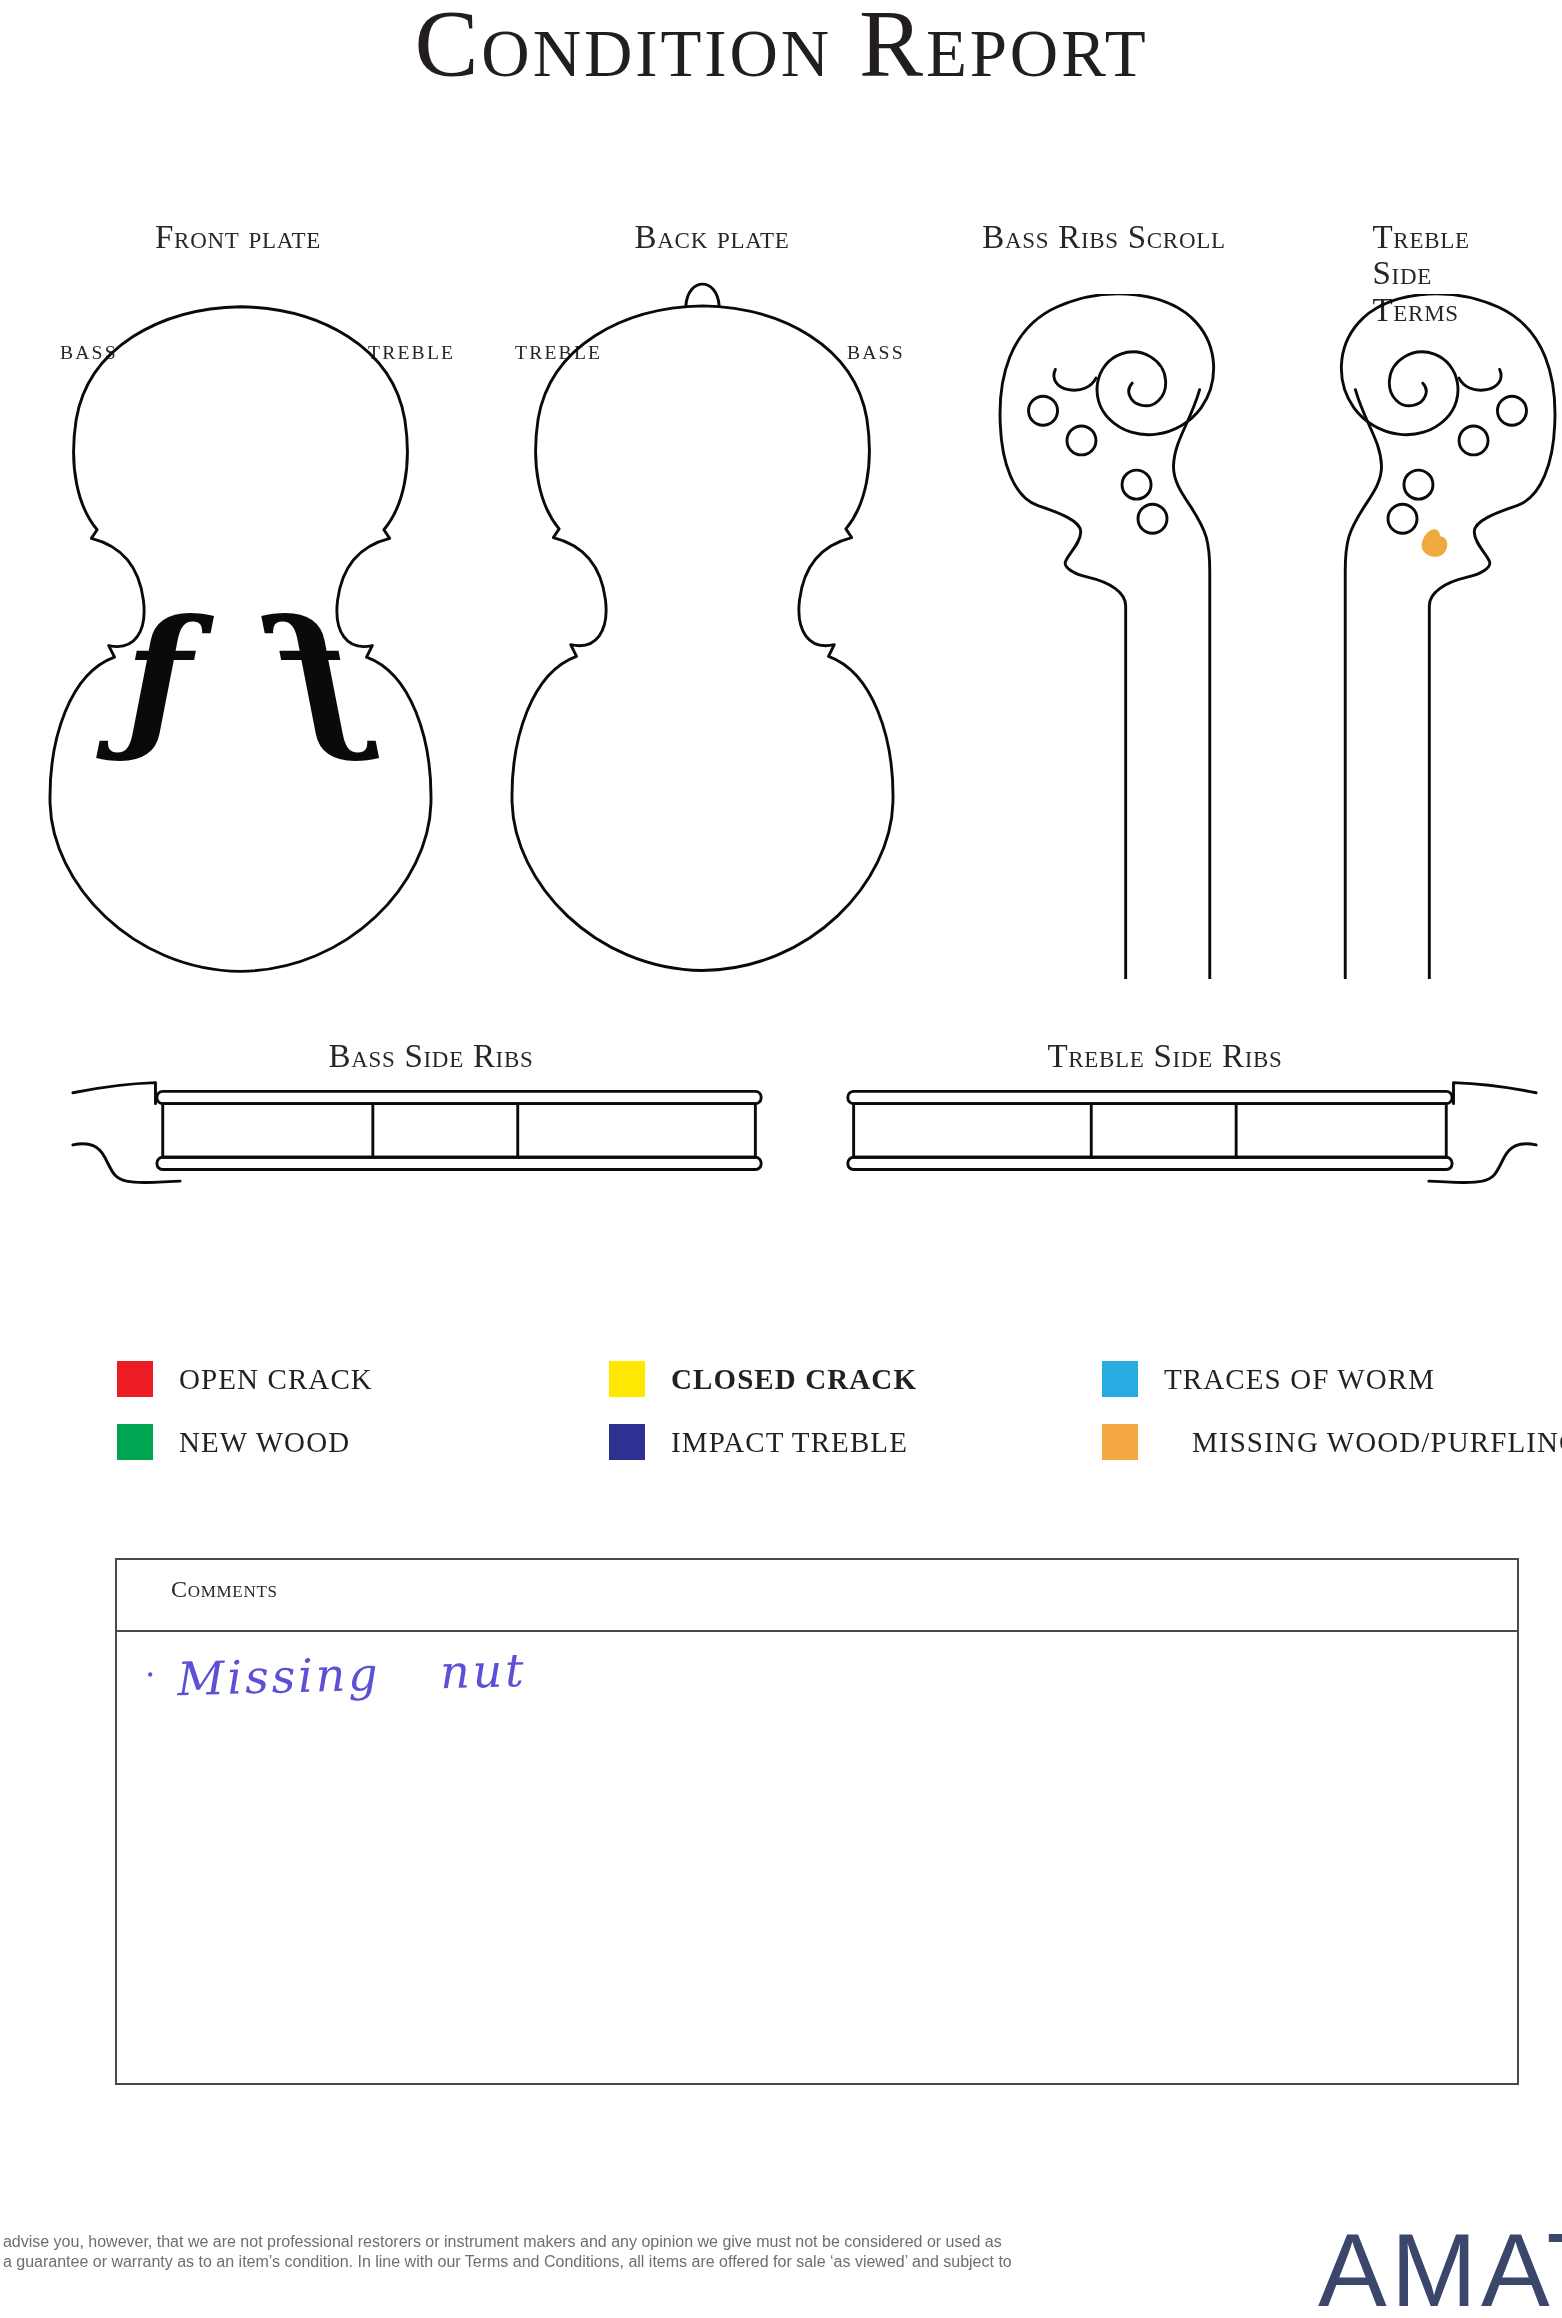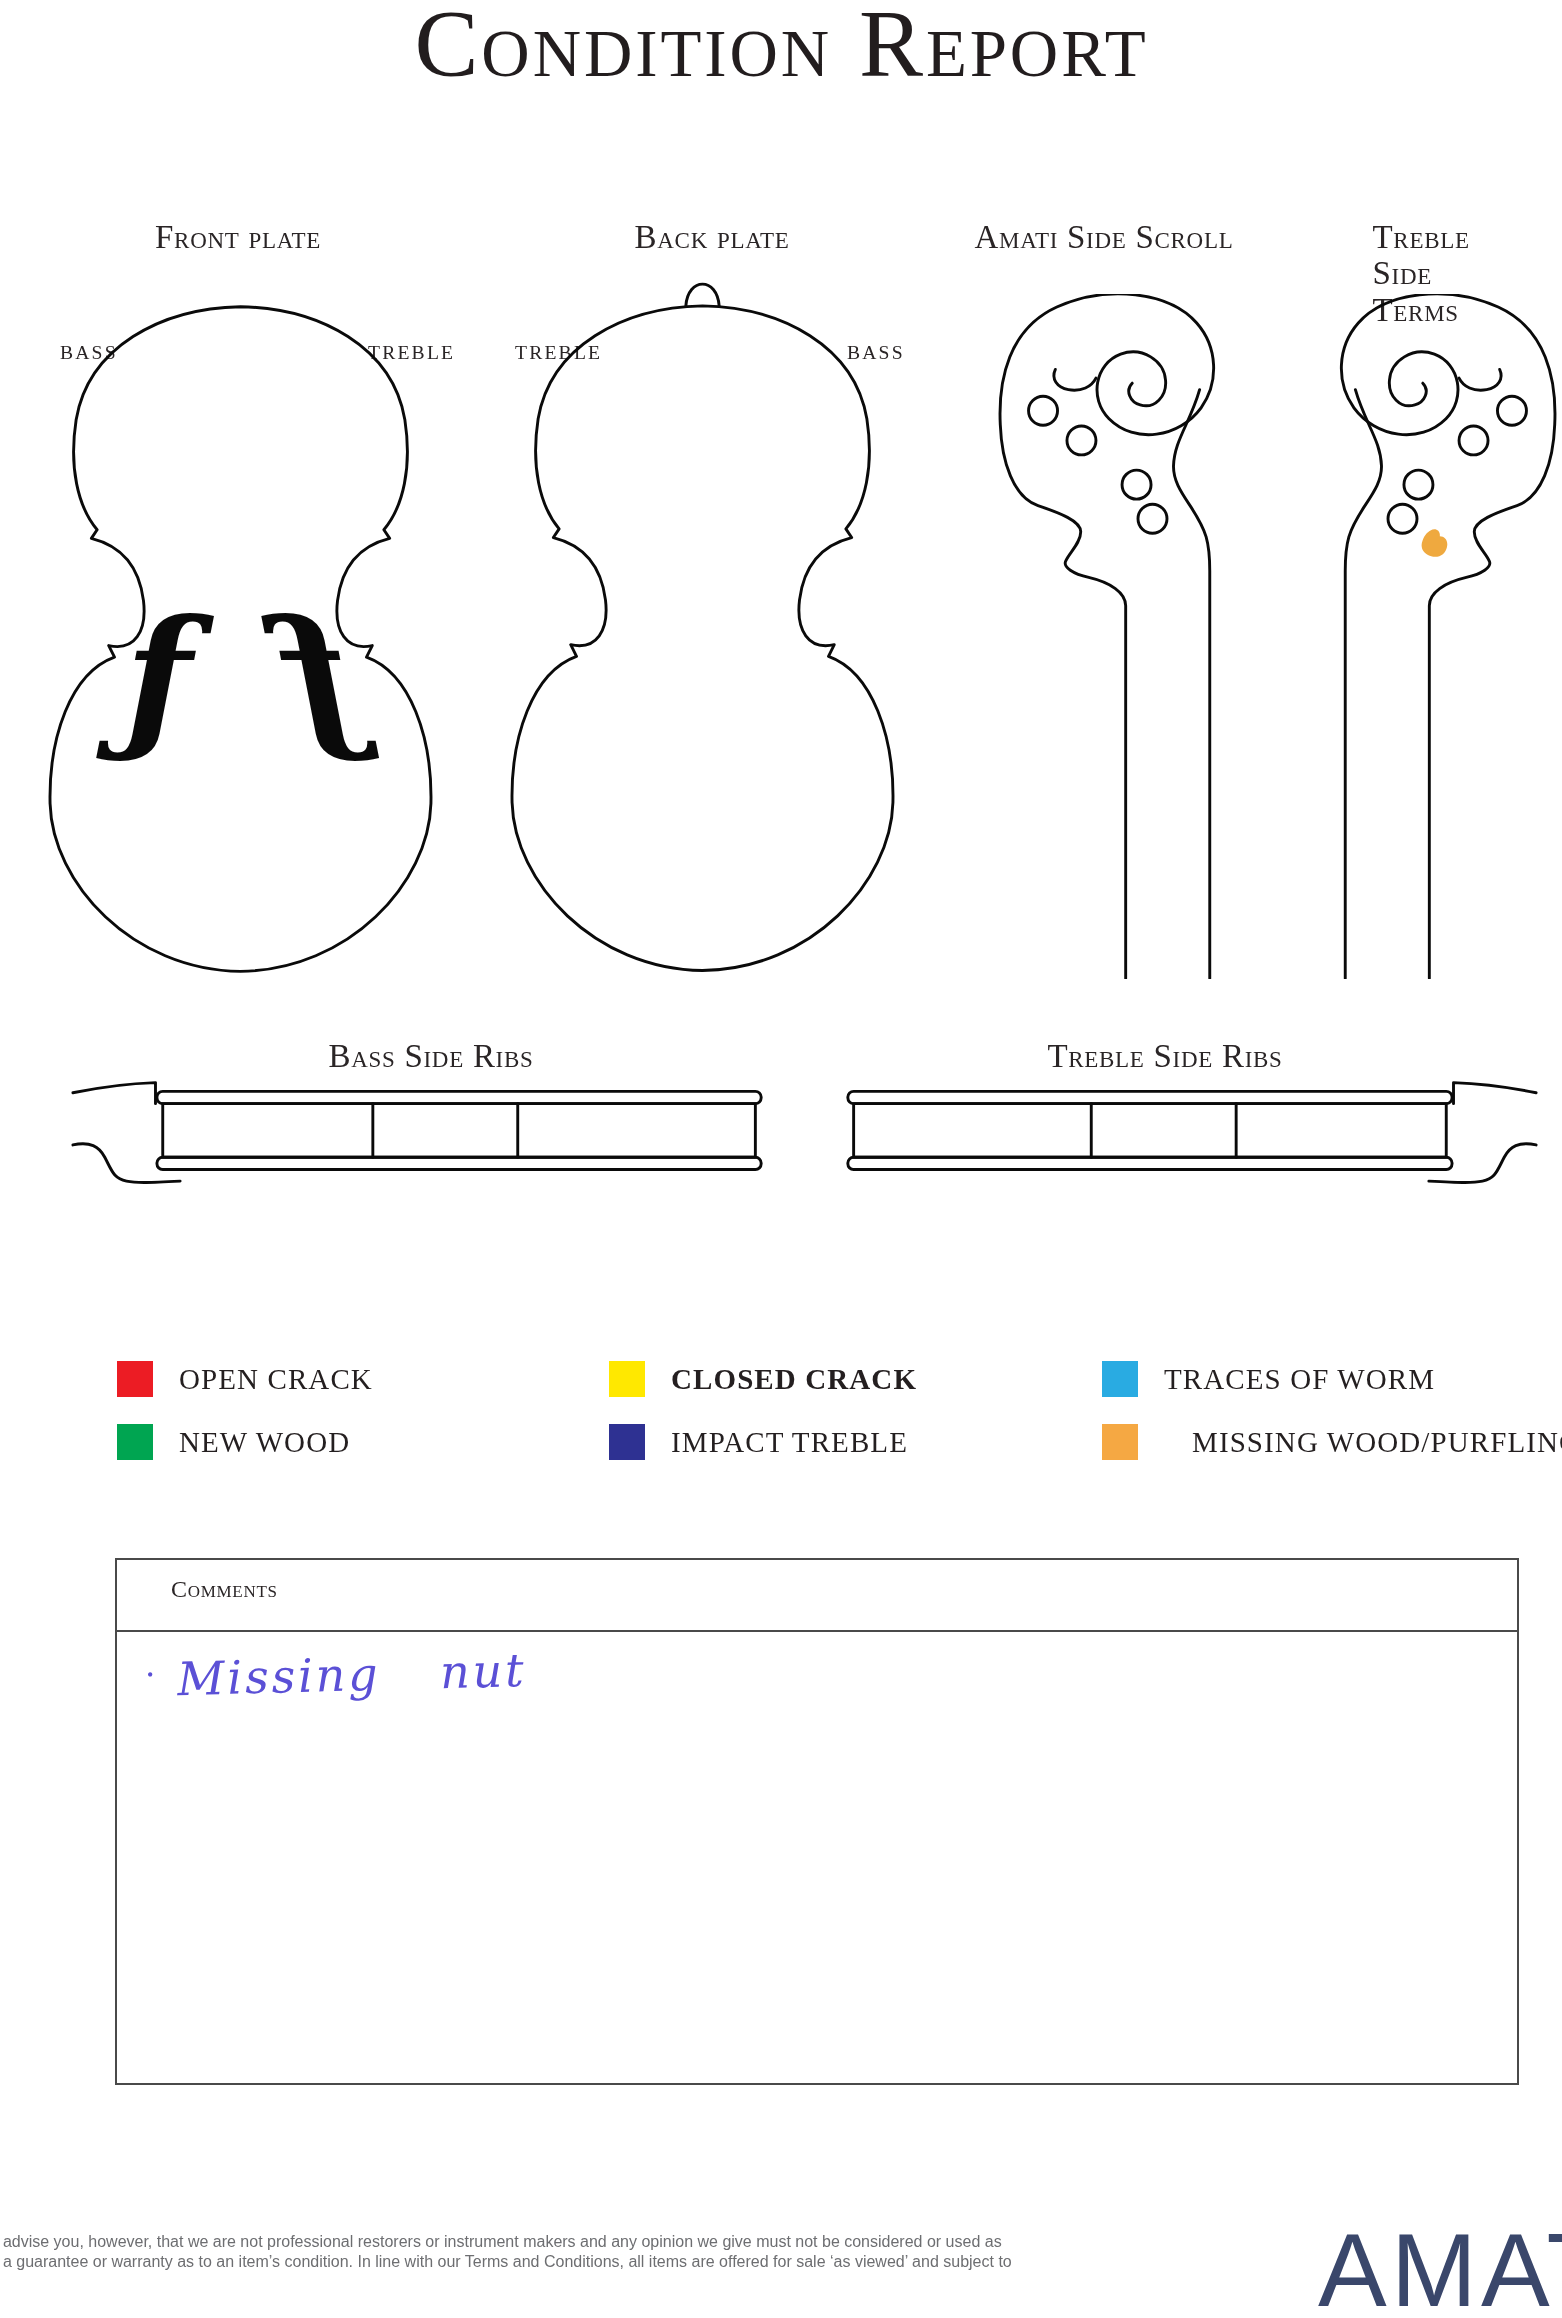--- a/index.html
+++ b/index.html
@@ -35,21 +35,21 @@
 </style>
 </head>
 <body>
 
 <div id="page">
 
   <div class="abs sc page-title">Condition Report</div>
 
   <div class="abs sc diagram-label" style="left:238px;top:219px;">Front plate</div>
   <div class="abs sc diagram-label" style="left:712px;top:219px;">Back plate</div>
-  <div class="abs sc diagram-label" style="left:1104px;top:219px;">Amati Side Scroll</div>
+  <div class="abs sc diagram-label" style="left:1104px;top:219px;">Bass Ribs Scroll</div>
   <div class="abs sc diagram-label" style="left:1436px;top:219px;">Treble Side Terms</div>
 
   <div class="abs corner-label" style="left:60px;top:342px;">BASS</div>
   <div class="abs corner-label" style="left:368px;top:342px;">TREBLE</div>
   <div class="abs corner-label" style="left:515px;top:342px;">TREBLE</div>
   <div class="abs corner-label" style="left:847px;top:342px;">BASS</div>
 
   <svg class="abs stroke" style="left:45px;top:296px;" width="391" height="689" viewBox="0 0 540 950">
     <path d="M270,14 C380,16 480,70 497,170 C507,235 495,290 468,322 L476,334 C436,344 410,372 404,420 C399,462 416,490 452,482 L444,498 C505,520 535,610 533,700 C530,810 420,930 270,932 C120,930 10,810 7,700 C5,610 35,520 96,498 L88,482 C124,490 141,462 136,420 C130,372 104,344 64,334 L72,322 C45,290 33,235 43,170 C60,70 160,16 270,14 Z"></path>
     <text x="110" y="600" font-size="215" font-style="italic" font-weight="bold" font-family="DejaVu Serif, serif" fill="#0a0a0a" stroke="none">ƒ</text>

